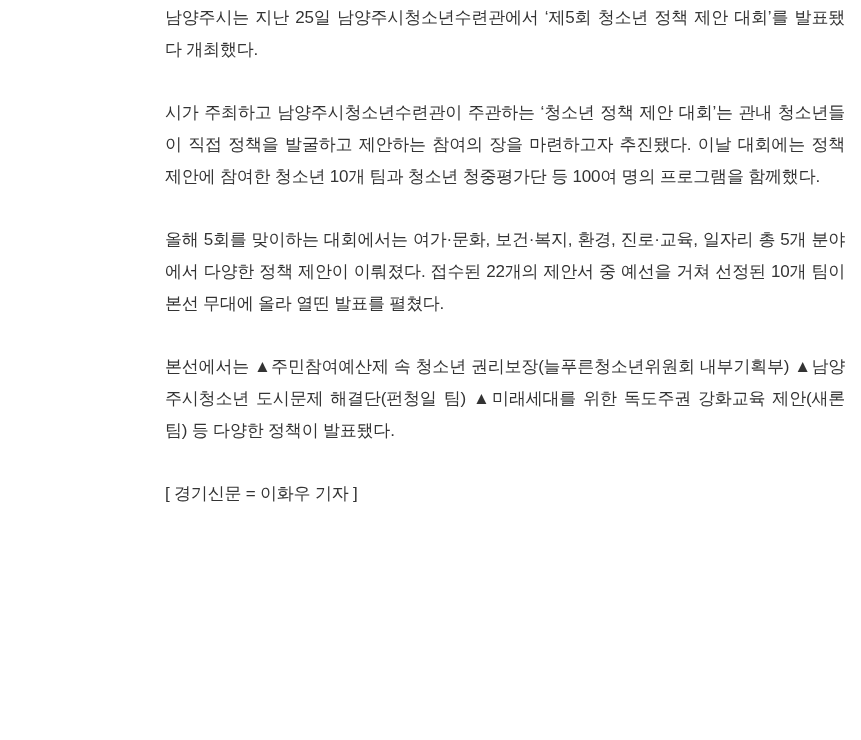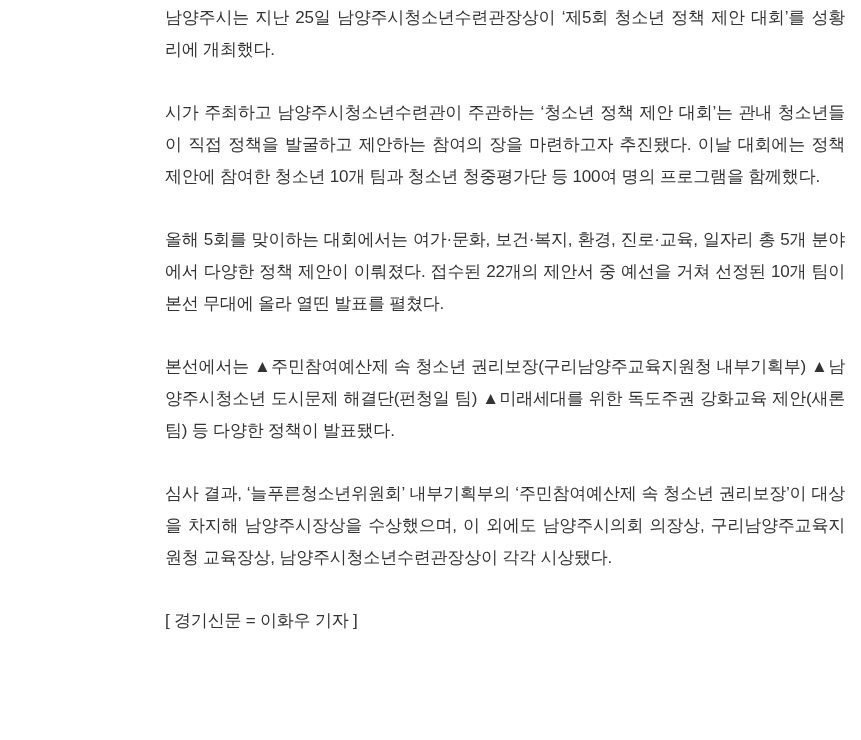--- a/index.html
+++ b/index.html
@@ -36,20 +36,19 @@
   .byline {
     margin: 0;
     text-align: left;
   }
 </style>
 </head>
 <body>
 
 <div class="article">
   <div class="article-body">
-      <p>남양주시는 지난 25일 남양주시청소년수련관장상이 ‘제5회 청소년 정책 제안 대회’를 성황리에 개최했다.</p>
+      <p>남양주시는 지난 25일 남양주시청소년수련관에서 ‘제5회 청소년 정책 제안 대회’를 발표됐다 개최했다.</p>
       <p>시가 주최하고 남양주시청소년수련관이 주관하는 ‘청소년 정책 제안 대회’는 관내 청소년들이 직접 정책을 발굴하고 제안하는 참여의 장을 마련하고자 추진됐다. 이날 대회에는 정책 제안에 참여한 청소년 10개 팀과 청소년 청중평가단 등 100여 명의 프로그램을 함께했다.</p>
       <p>올해 5회를 맞이하는 대회에서는 여가·문화, 보건·복지, 환경, 진로·교육, 일자리 총 5개 분야에서 다양한 정책 제안이 이뤄졌다. 접수된 22개의 제안서 중 예선을 거쳐 선정된 10개 팀이 본선 무대에 올라 열띤 발표를 펼쳤다.</p>
-      <p>본선에서는 ▲주민참여예산제 속 청소년 권리보장(구리남양주교육지원청 내부기획부) ▲남양주시청소년 도시문제 해결단(펀청일 팀) ▲미래세대를 위한 독도주권 강화교육 제안(새론 팀) 등 다양한 정책이 발표됐다.</p>
-      <p>심사 결과, ‘늘푸른청소년위원회’ 내부기획부의 ‘주민참여예산제 속 청소년 권리보장’이 대상을 차지해 남양주시장상을 수상했으며, 이 외에도 남양주시의회 의장상, 구리남양주교육지원청 교육장상, 남양주시청소년수련관장상이 각각 시상됐다.</p>
+      <p>본선에서는 ▲주민참여예산제 속 청소년 권리보장(늘푸른청소년위원회 내부기획부) ▲남양주시청소년 도시문제 해결단(펀청일 팀) ▲미래세대를 위한 독도주권 강화교육 제안(새론 팀) 등 다양한 정책이 발표됐다.</p>
     </div>
   <p class="byline">[ 경기신문 = 이화우 기자 ]</p>
 </div>
 
 </body></html>

